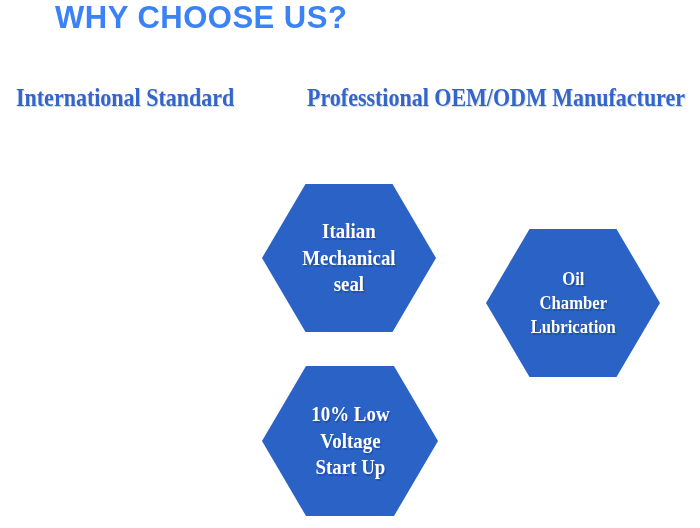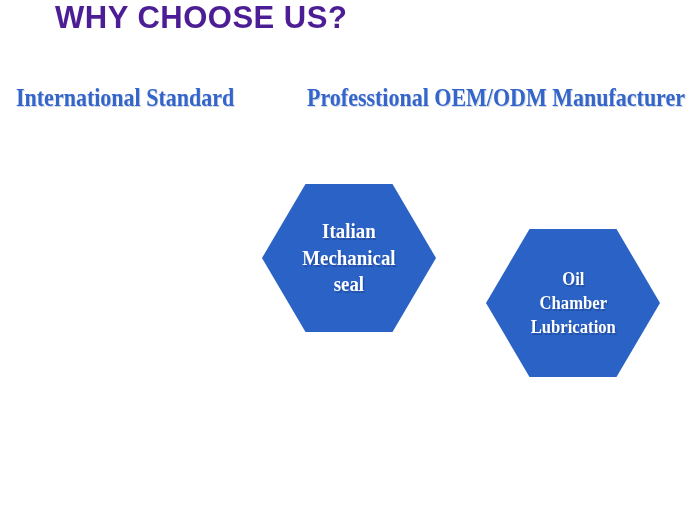--- a/index.html
+++ b/index.html
@@ -26,21 +26,21 @@
 
   
   .page-title {
     position: absolute;
     left: 55px;
     top: 1px;
     font-family: "Liberation Sans", sans-serif;
     font-weight: 700;
     font-size: 31px;
     letter-spacing: 0.5px;
-    color: #4c1d95;
+    color: #3b82f6;
     white-space: nowrap;
     line-height: 34px;
   }
 
   
   .col-heading {
     position: absolute;
     font-family: "Liberation Serif", serif;
     font-weight: 700;
     color: #3465CB;
@@ -130,16 +130,21 @@
 seal</div>
     </div>
 
     <div class="hex hex-r1c3">
       <div class="hex-label sm">Oil
 Chamber
 Lubrication</div>
     </div>
 
 
+    <div class="hex hex-r2c2">
+      <div class="hex-label">10% Low
+Voltage
+Start Up</div>
+    </div>
 
 
   </div>
 </div>
 
 </body></html>

